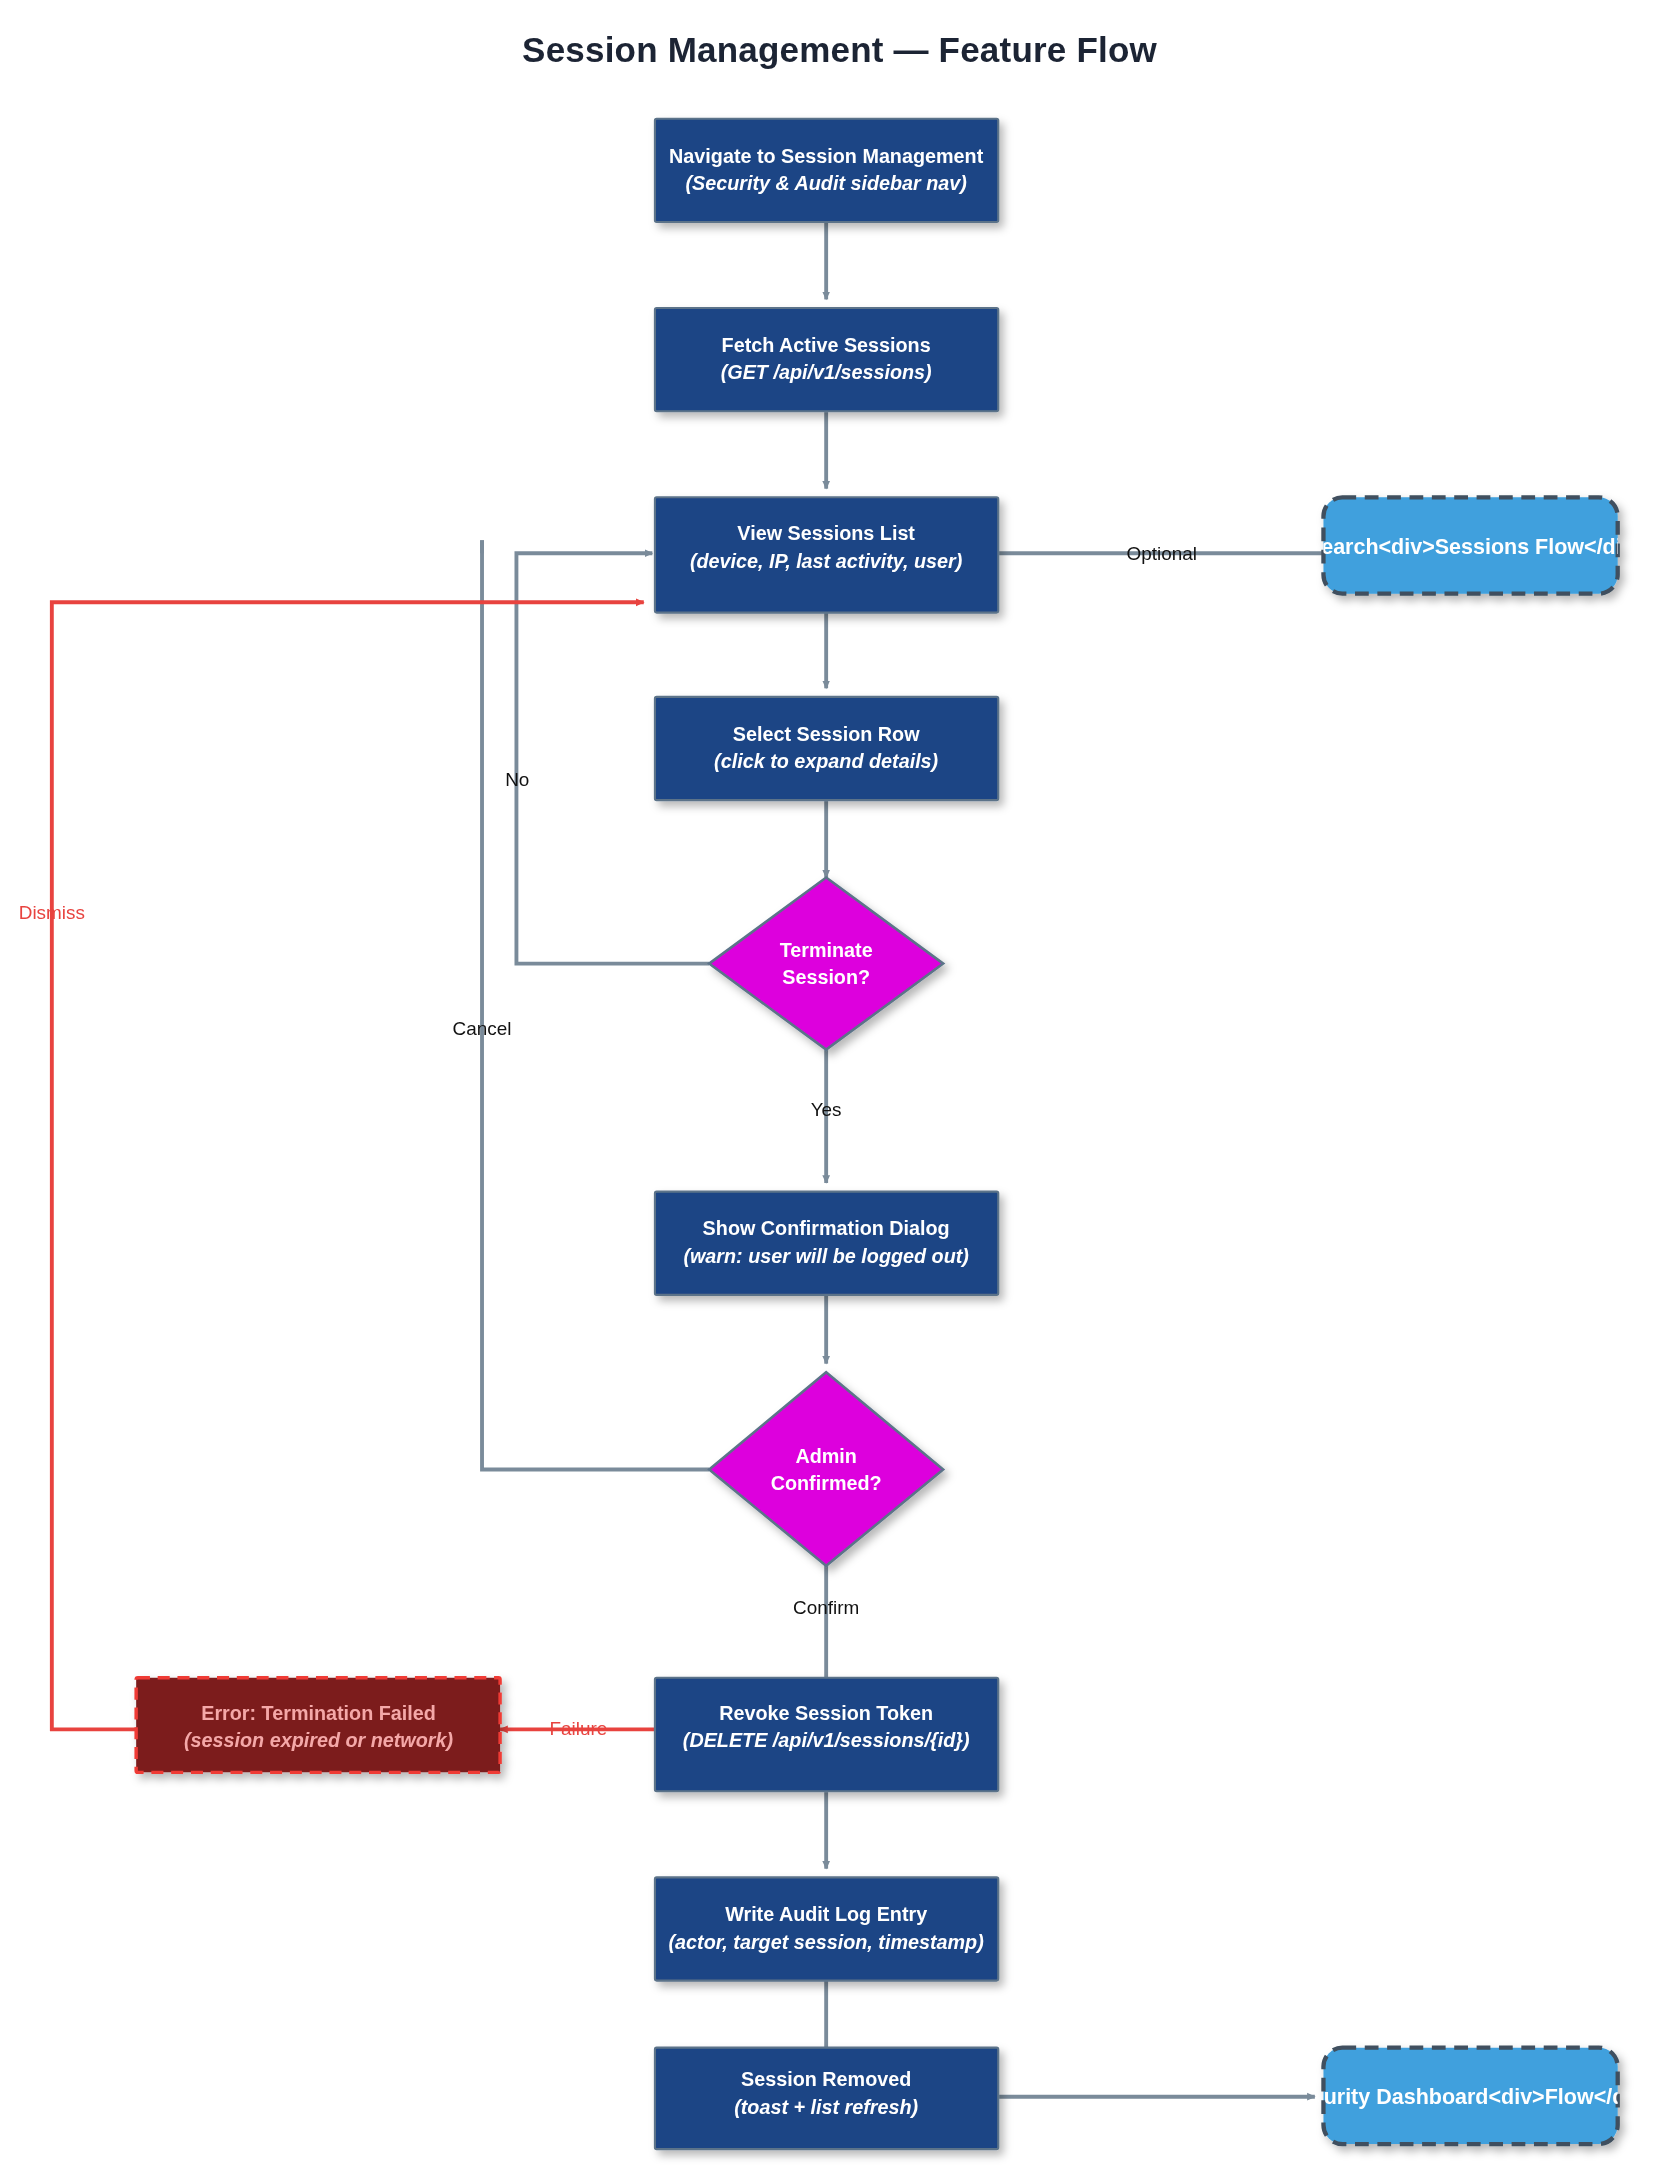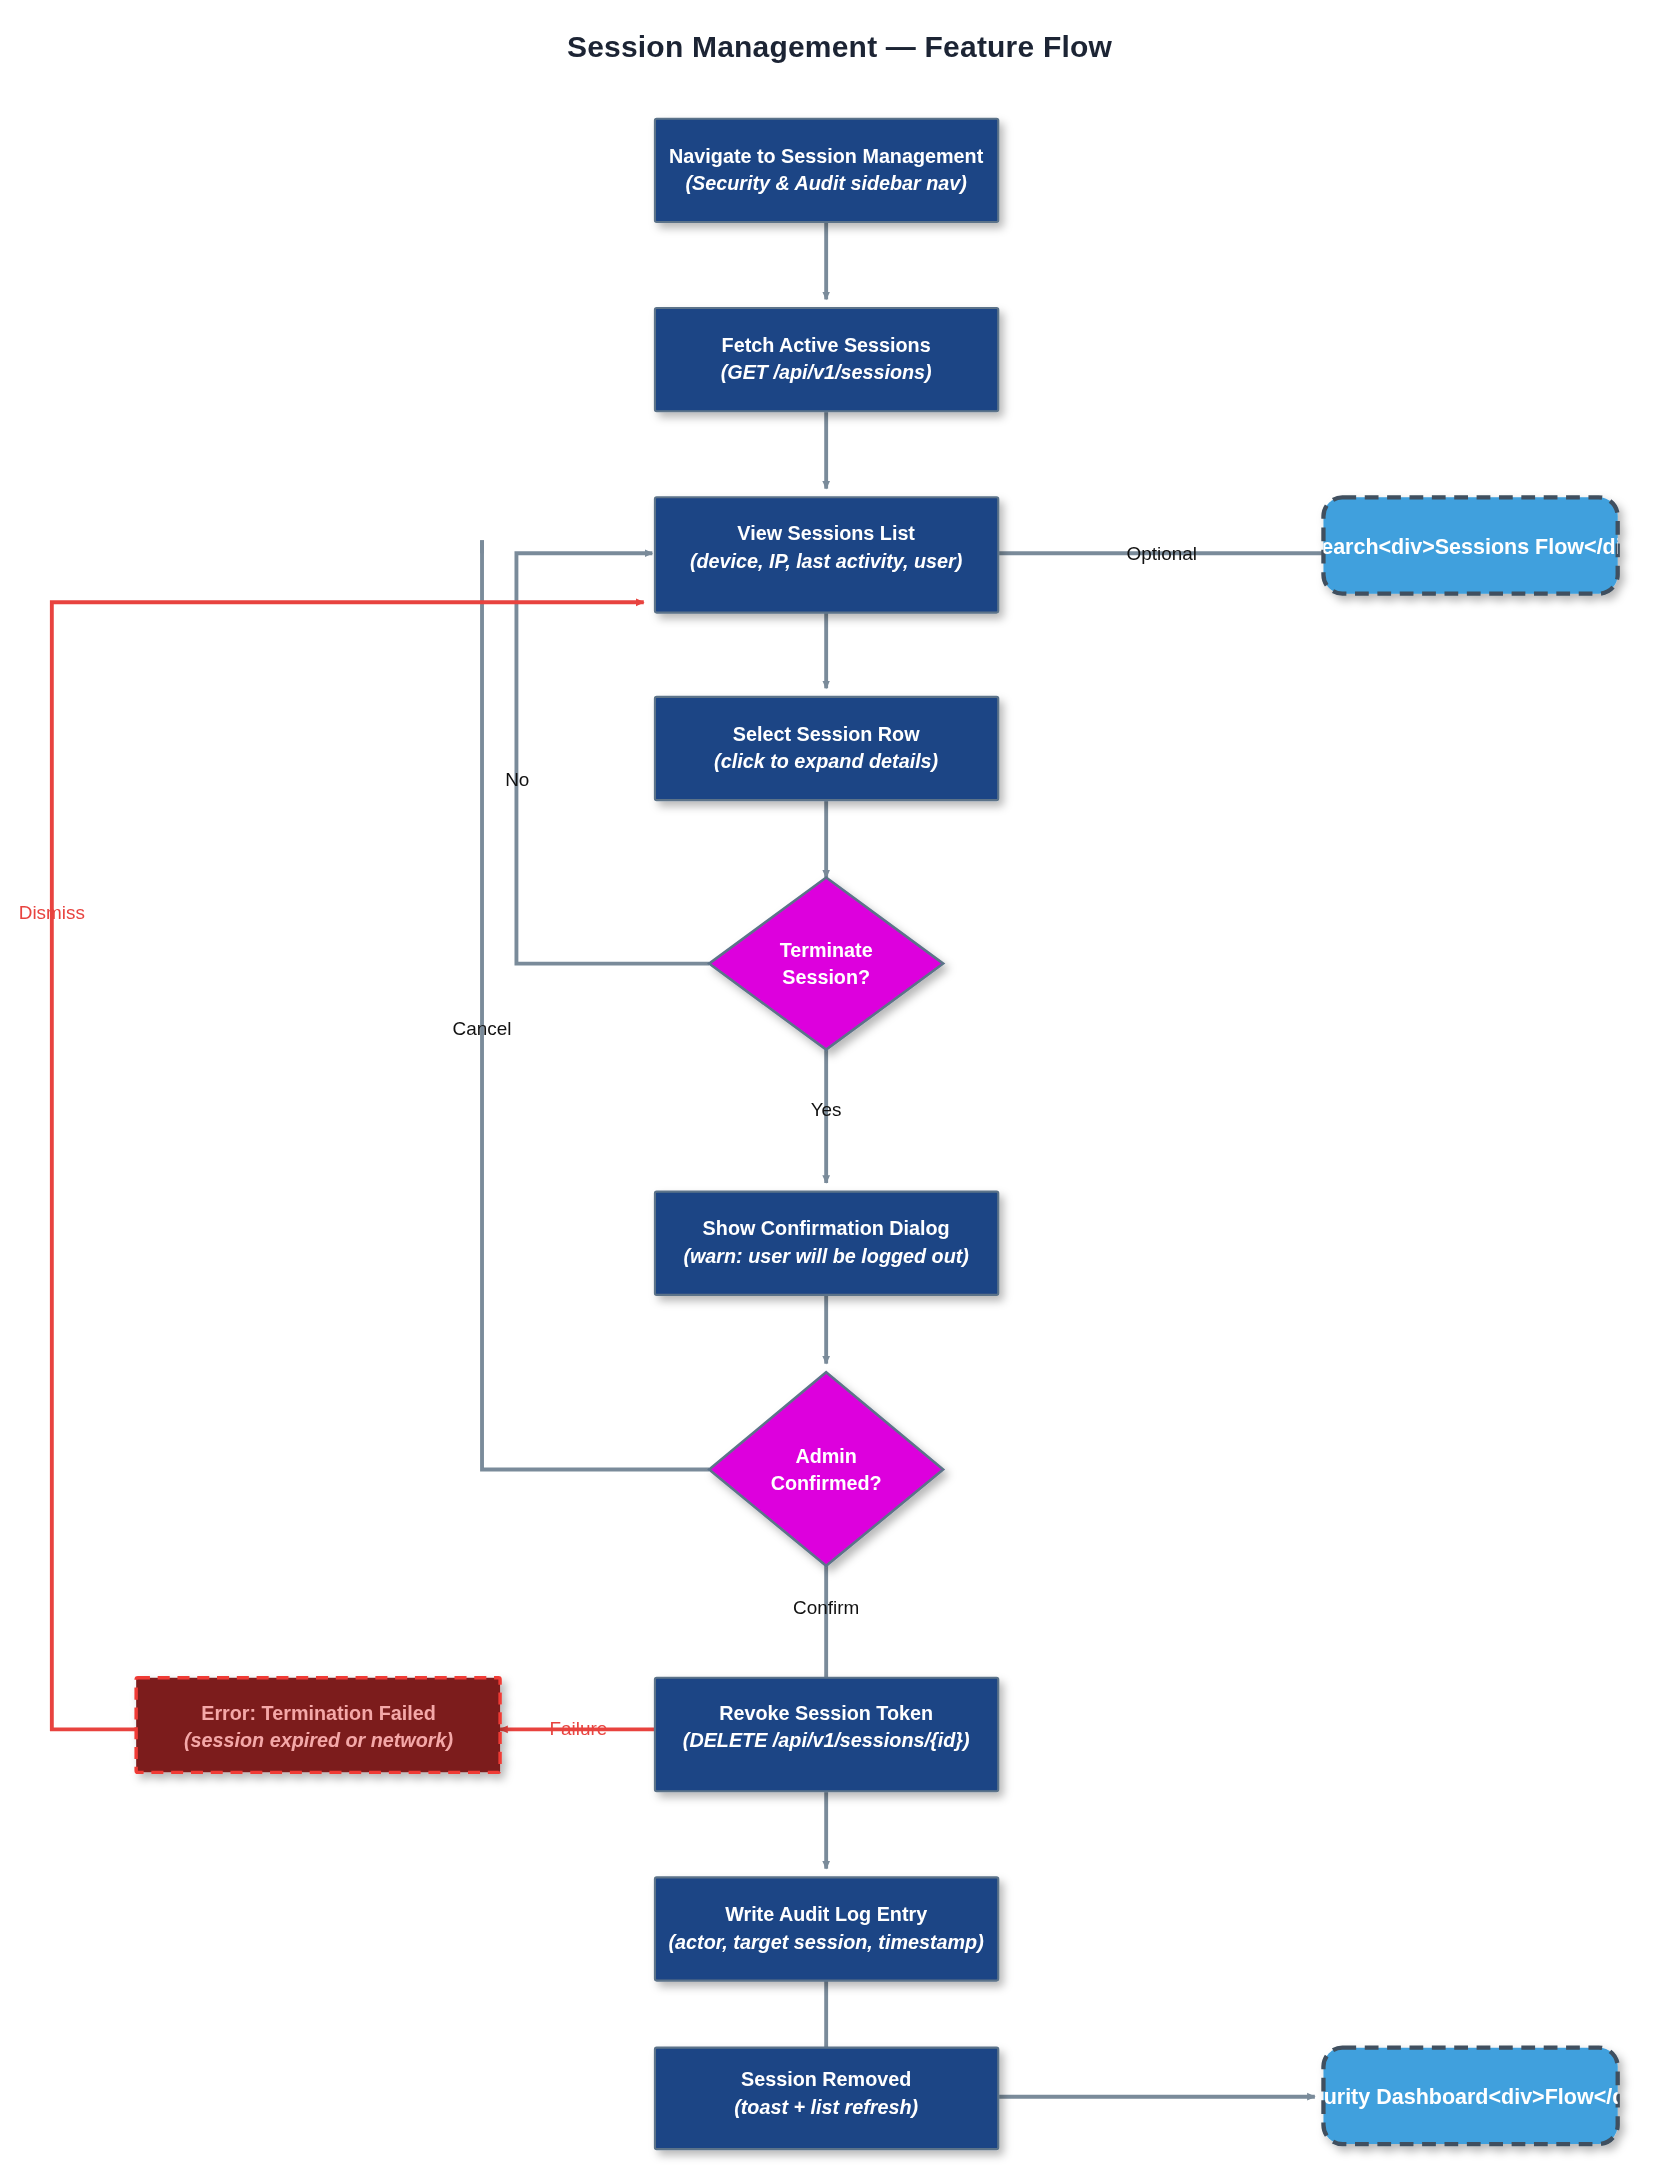--- a/index.html
+++ b/index.html
@@ -20,21 +20,21 @@
     top: 0;
     width: 1679px;
     height: 2175px;
   }
   .chart-title {
     position: absolute;
     left: 0;
     top: 30px;
     width: 1679px;
     text-align: center;
-    font-size: 30px;
+    font-size: 35px;
     font-weight: bold;
     color: #1c2434;
     letter-spacing: 0.2px;
     font-family: "Liberation Sans", sans-serif;
   }
   svg.flow-canvas {
     position: absolute;
     left: 0;
     top: 0;
     width: 1679px;

